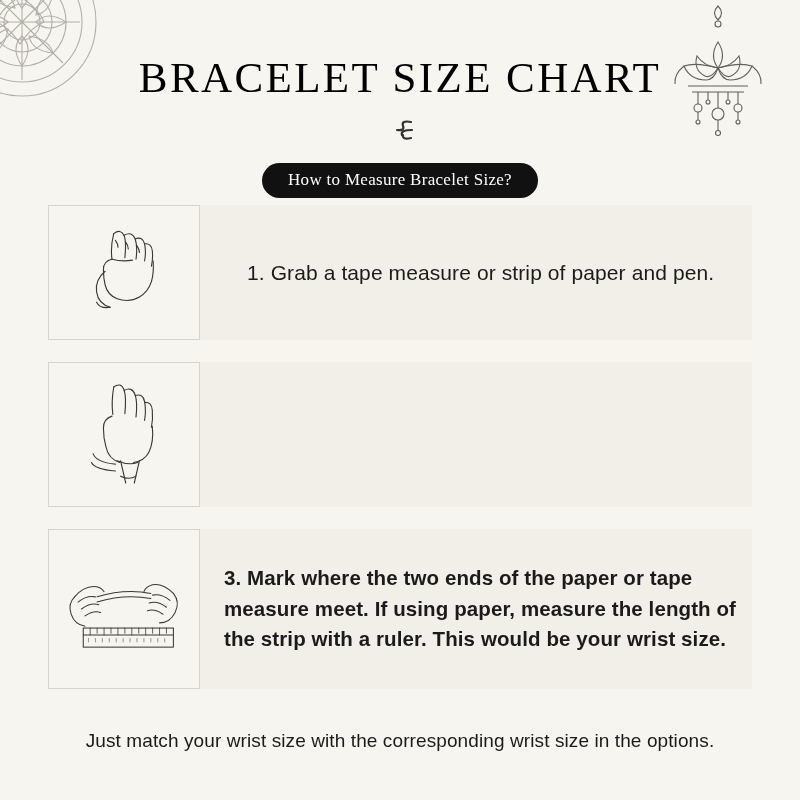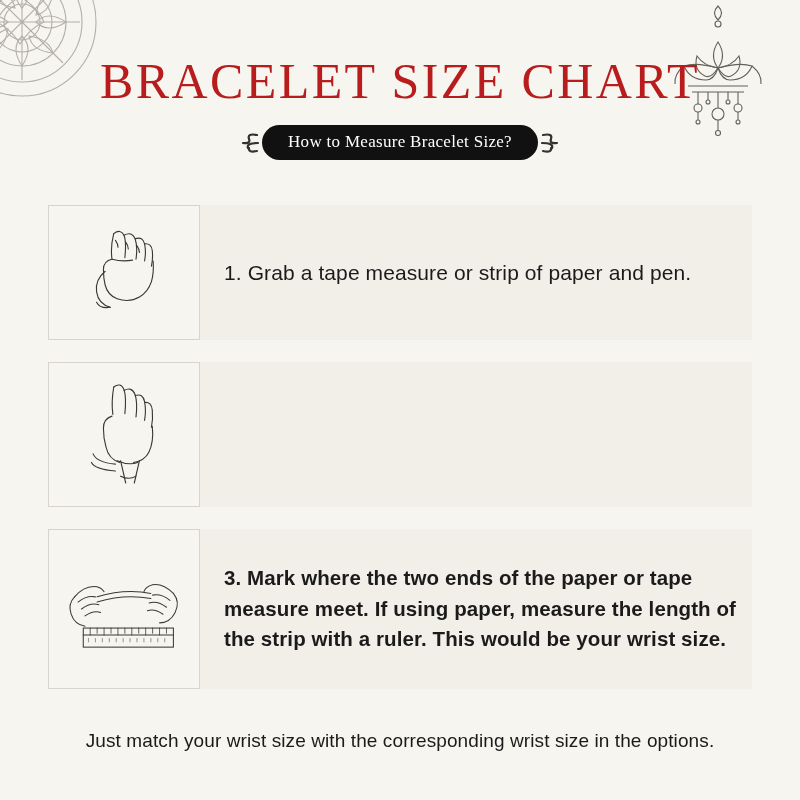--- a/index.html
+++ b/index.html
@@ -41,35 +41,36 @@
   
   .header {
     position: absolute;
     top: 54px;
     left: 0;
     width: 800px;
     text-align: center;
   }
   .title {
     font-family: "Liberation Serif", serif;
-    font-size: 50px;
+    font-size: 43px;
     letter-spacing: 2.4px;
     font-weight: 400;
-    color: #b91c1c;
+    color: #000000;
     margin: 0;
     line-height: 1.1;
     text-align: center;
   }
 
   .subtitle-row {
     margin-top: 16px;
     display: flex;
     align-items: center;
     justify-content: center;
-    gap: 1px;
+    gap: 20px;
+    flex-direction: column;
   }
   .flourish {
     width: 30px;
     height: 26px;
     opacity: .85;
   }
   .pill {
     background: #111111;
     color: #ffffff;
     border-radius: 18px;
@@ -88,21 +89,21 @@
     width: 800px;
   }
   .step {
     display: flex;
     align-items: stretch;
     background: #f2efe9;
     margin-bottom: 22px;
     margin-left: 48px;
     margin-right: 48px;
   }
-  .step.s1 { height: 135px; }
+  .step.s1 { height: 135px; gap: 23px; }
   .step.s2 { height: 145px; }
   .step.s3 { height: 160px; }
 
   .thumb {
     width: 152px;
     flex: 0 0 152px;
     background: #f7f5f0;
     border: 1px solid #d8d4cb;
     display: flex;
     align-items: center;

